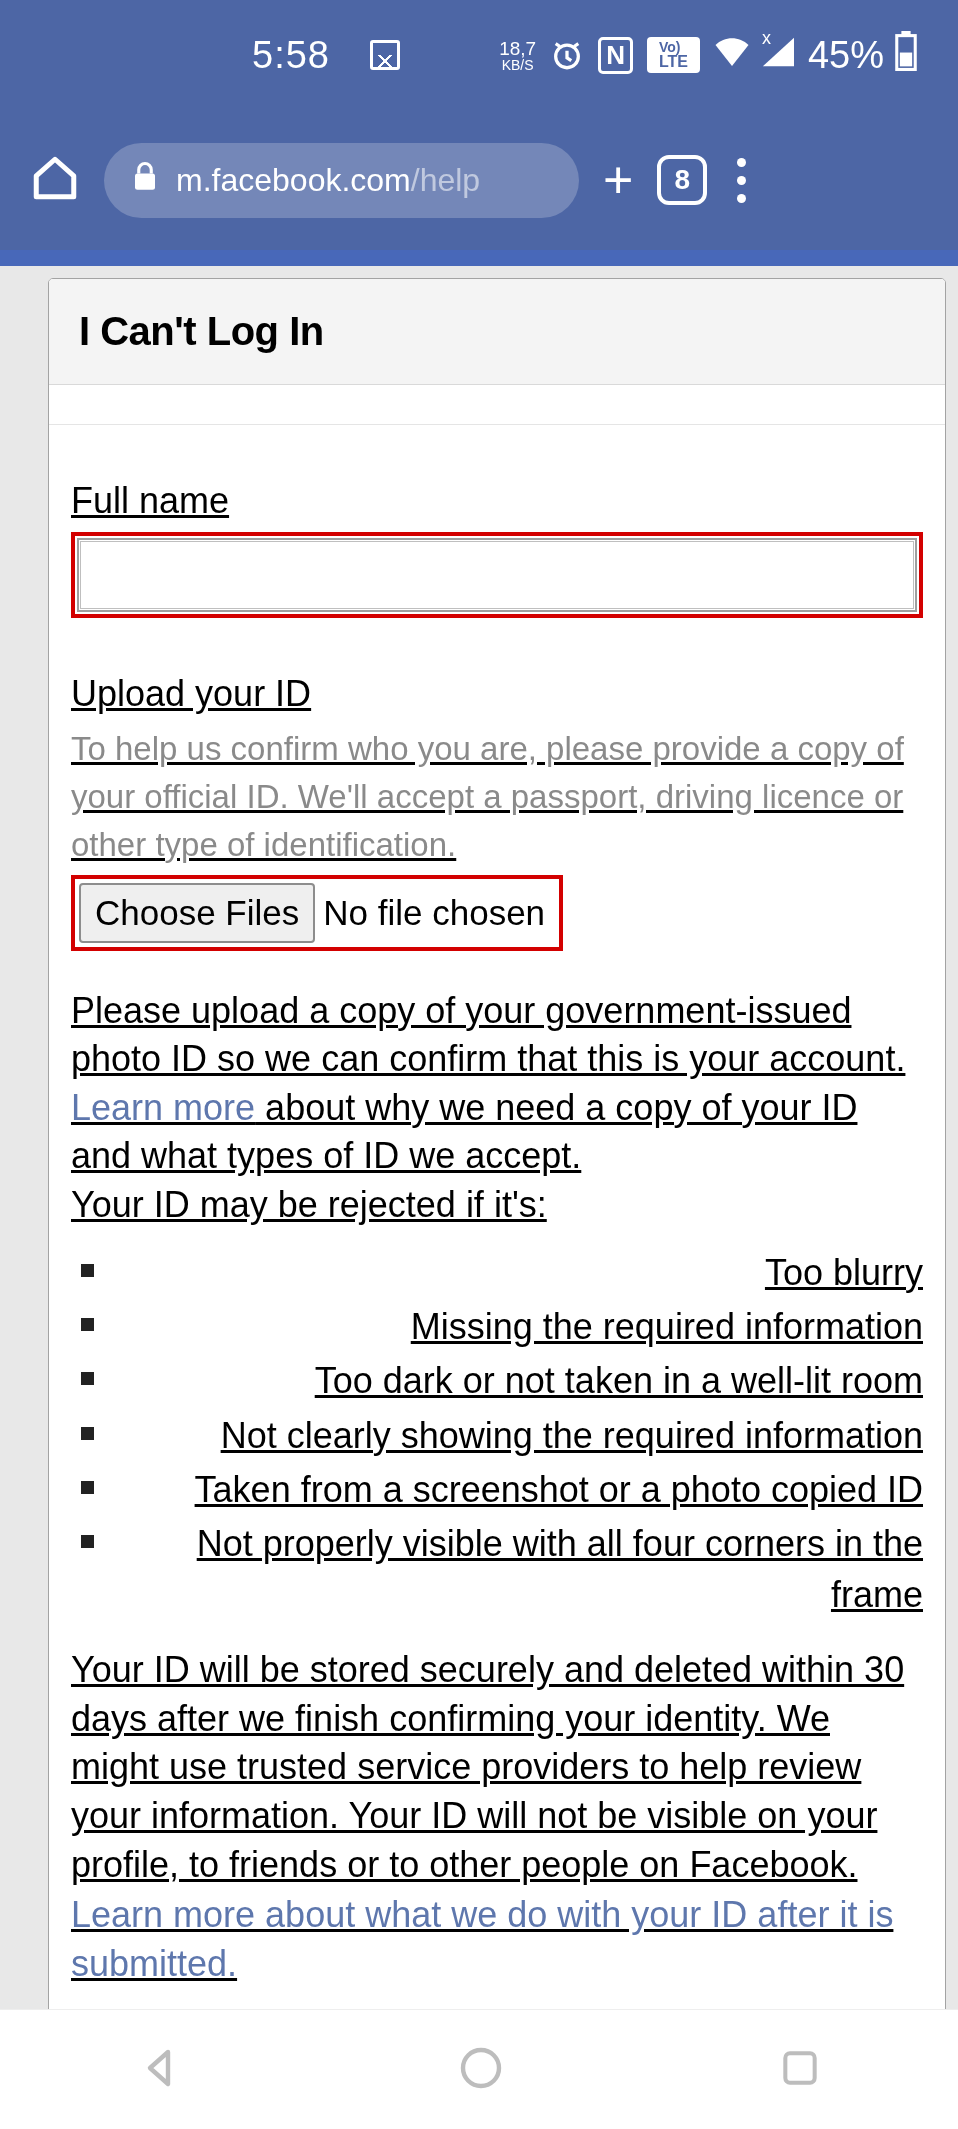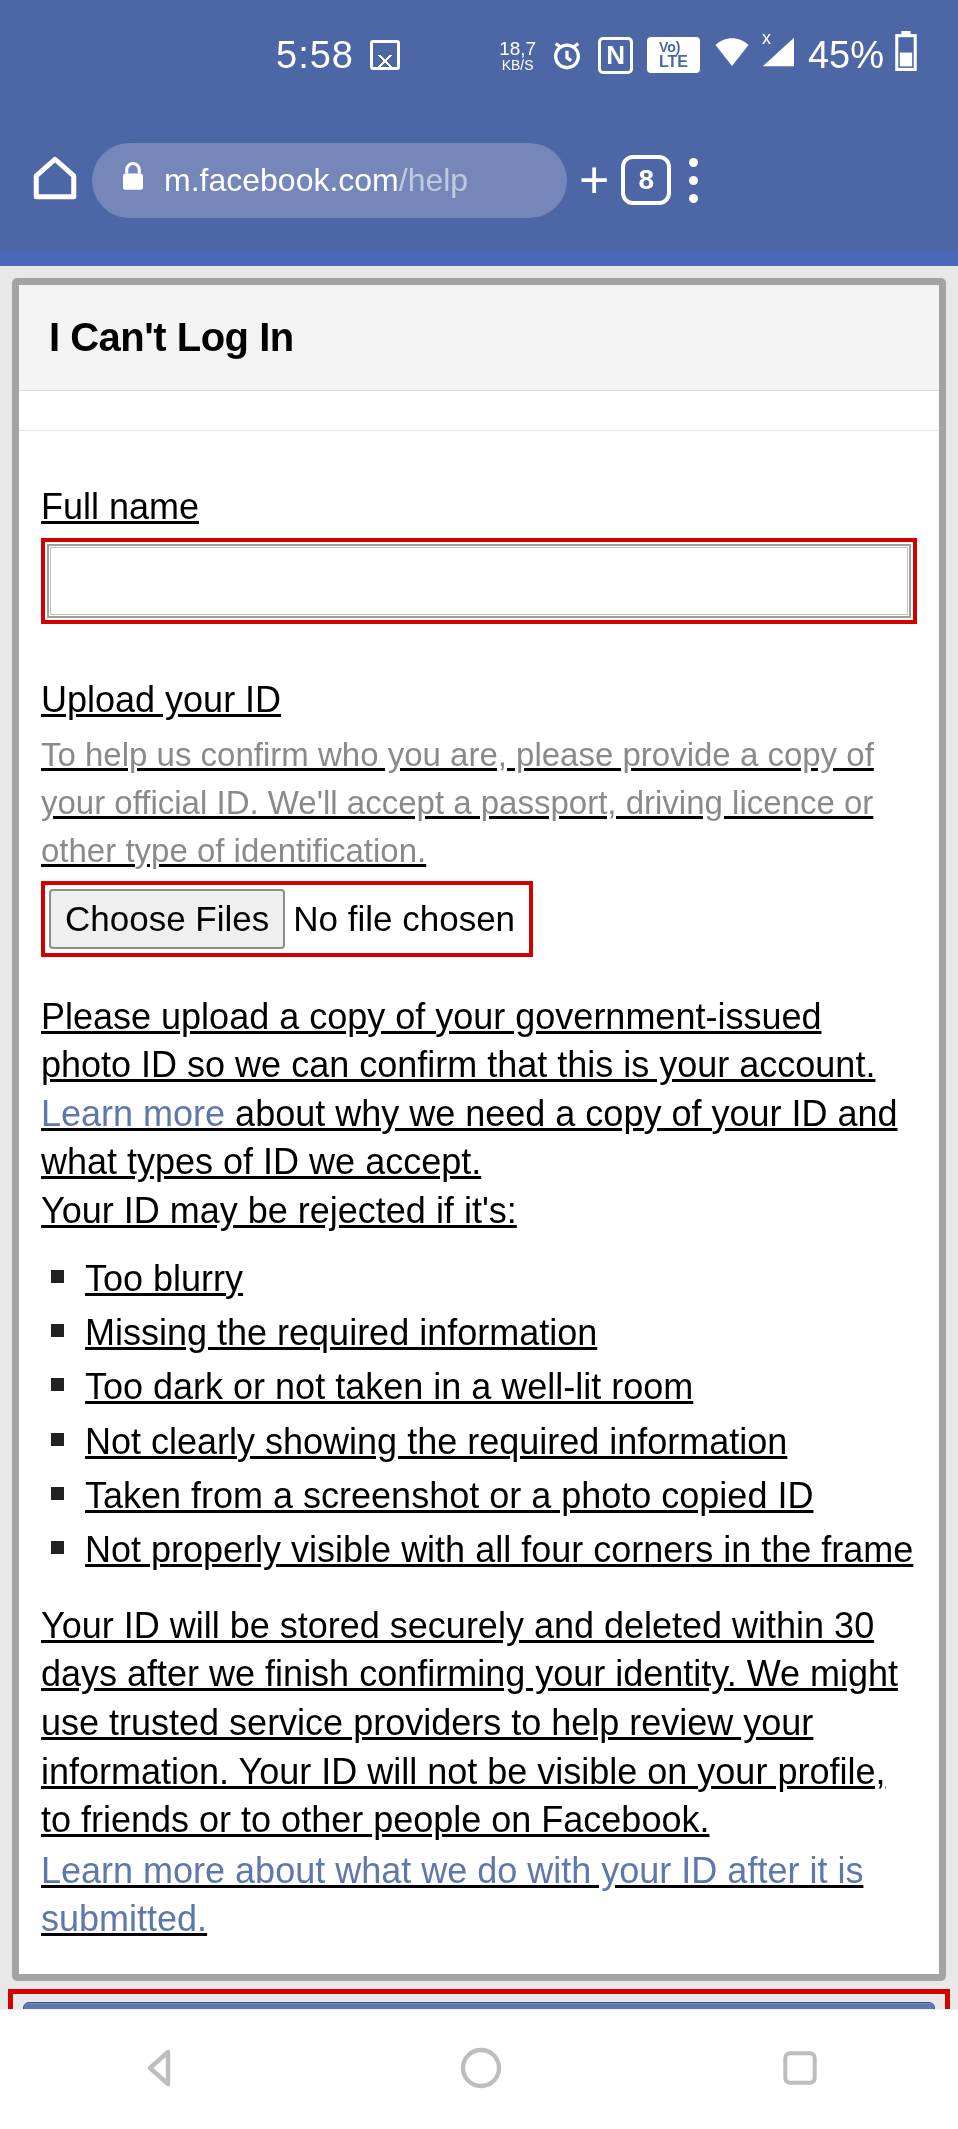--- a/index.html
+++ b/index.html
@@ -18,21 +18,21 @@
       display:flex;
       align-items:center;
       justify-content:flex-end;
       color:#fff;
       font-size:34px;
       padding-right:40px;
       position:relative;
     }
     .statusbar .time {
       position:absolute;
-      left:276px;
+      left:252px;
       font-size:38px;
       letter-spacing:1px;
     }
     .pic-icon {
       position:absolute; left:370px; top:50%; transform:translateY(-50%);
       width:30px; height:30px; border:3px solid #fff; border-radius:3px;
     }
     .pic-icon:after{
       content:""; position:absolute; bottom:0; left:2px; right:2px;
       height:12px; background:
@@ -48,21 +48,21 @@
     .wifi{margin-right:10px;}
     .sig{margin-right:14px;}
     .batt-pct{font-size:38px;margin-right:10px;}
     .batt-icon{display:inline-block;vertical-align:middle;}
 
     .browserbar{
       height:140px;
       display:flex;
       align-items:center;
       padding:0 30px;
-      gap:12px;
+      gap:24px;
     }
     .home-icon{ color:#fff; }
     .omnibox{
       flex:0 0 475px;
       height:75px;
       background:rgba(255,255,255,.22);
       border-radius:38px;
       display:flex;
       align-items:center;
       padding:0 28px;
@@ -80,23 +80,24 @@
       font-size:28px;font-weight:700;
     }
     .kebab{display:flex;flex-direction:column;gap:9px;padding:6px;}
     .kebab span{width:9px;height:9px;border-radius:50%;background:#fff;}
     .bluelip{height:16px;background:#4868b9;}
 
     
     .page{ background:#e8e8e8; padding:12px 12px 0; }
     .card{
       background:#fff;
-      border:7px solid #a3a3a3;
+      border:1px solid #a3a3a3;
       border-radius:5px;
       overflow:hidden;
+      margin-left:36px;
     }
     .card .header{
       background:#f4f4f4;
       padding:30px 30px;
       border-bottom:1px solid #d9d9d9;
       font-size:40px;
       font-weight:700;
       letter-spacing:-0.5px;
     }
     .spacer-row{height:40px;border-bottom:1px solid #e5e5e5;}
@@ -119,21 +120,21 @@
       margin:4px;
     }
     .nofile{ font-size:35px; display:flex; align-items:center; padding:0 14px 0 4px;}
 
     .body-p{ font-size:36px; line-height:1.35; margin-top:36px;}
     .link{ color:#5e77ad; }
 
     ul.reject{ list-style:none; margin:18px 0 0 10px;}
     ul.reject li{
       position:relative; padding-left:34px;
-      font-size:36px; line-height:1.4; margin-bottom:4px;
+      font-size:36px; line-height:1.4; margin-bottom:4px;text-align:right;
     }
     ul.reject li:before{
       content:""; position:absolute; left:0; top:16px;
       width:13px;height:13px;background:#222;
     }
 
     .retain{font-size:36px; line-height:1.35; margin-top:26px;}
     .learnlink{color:#5e77ad;font-size:36px;line-height:1.35;display:block;margin-top:2px;}
 
     .sendwrap{ padding:8px 10px 16px; border:5px solid #d30000; margin:0 -4px;}

